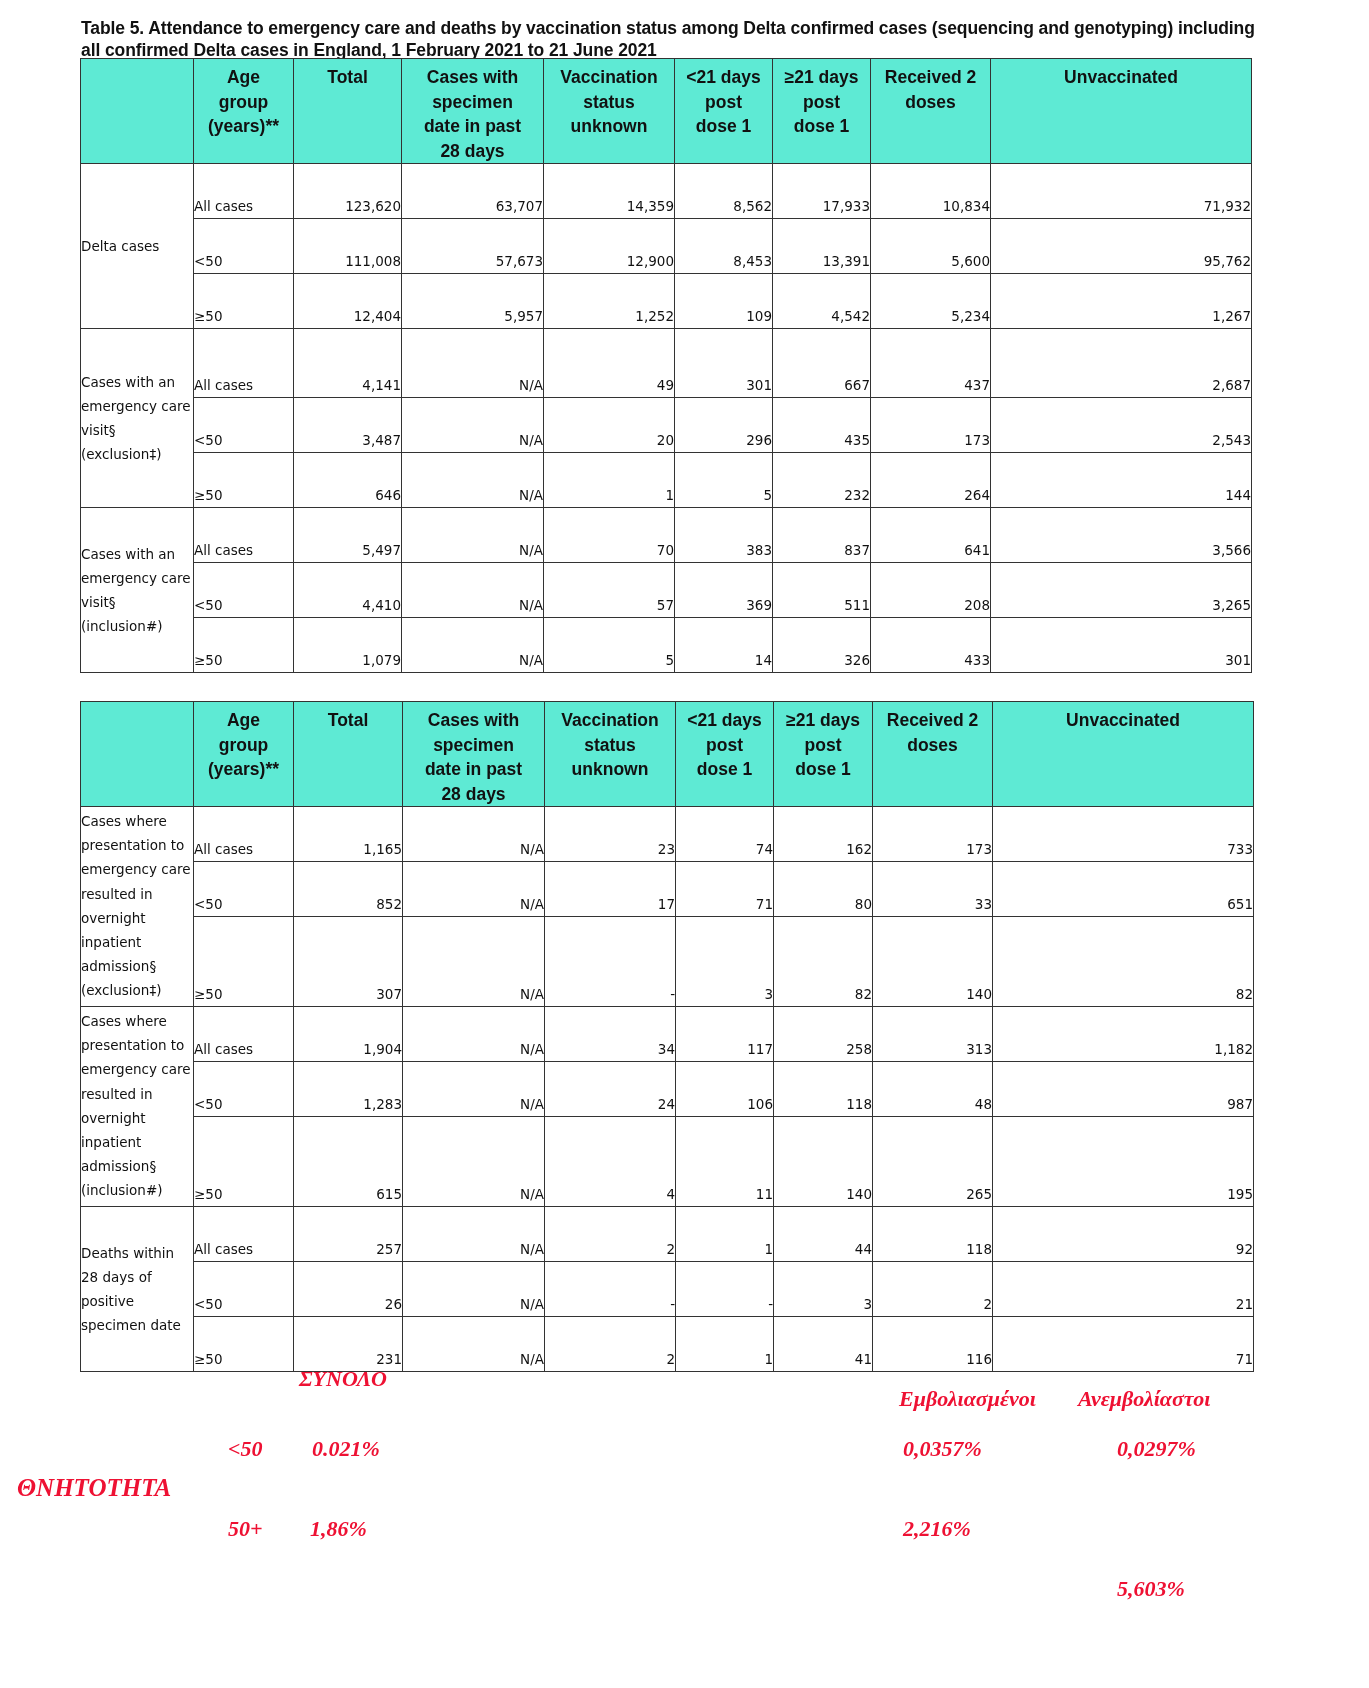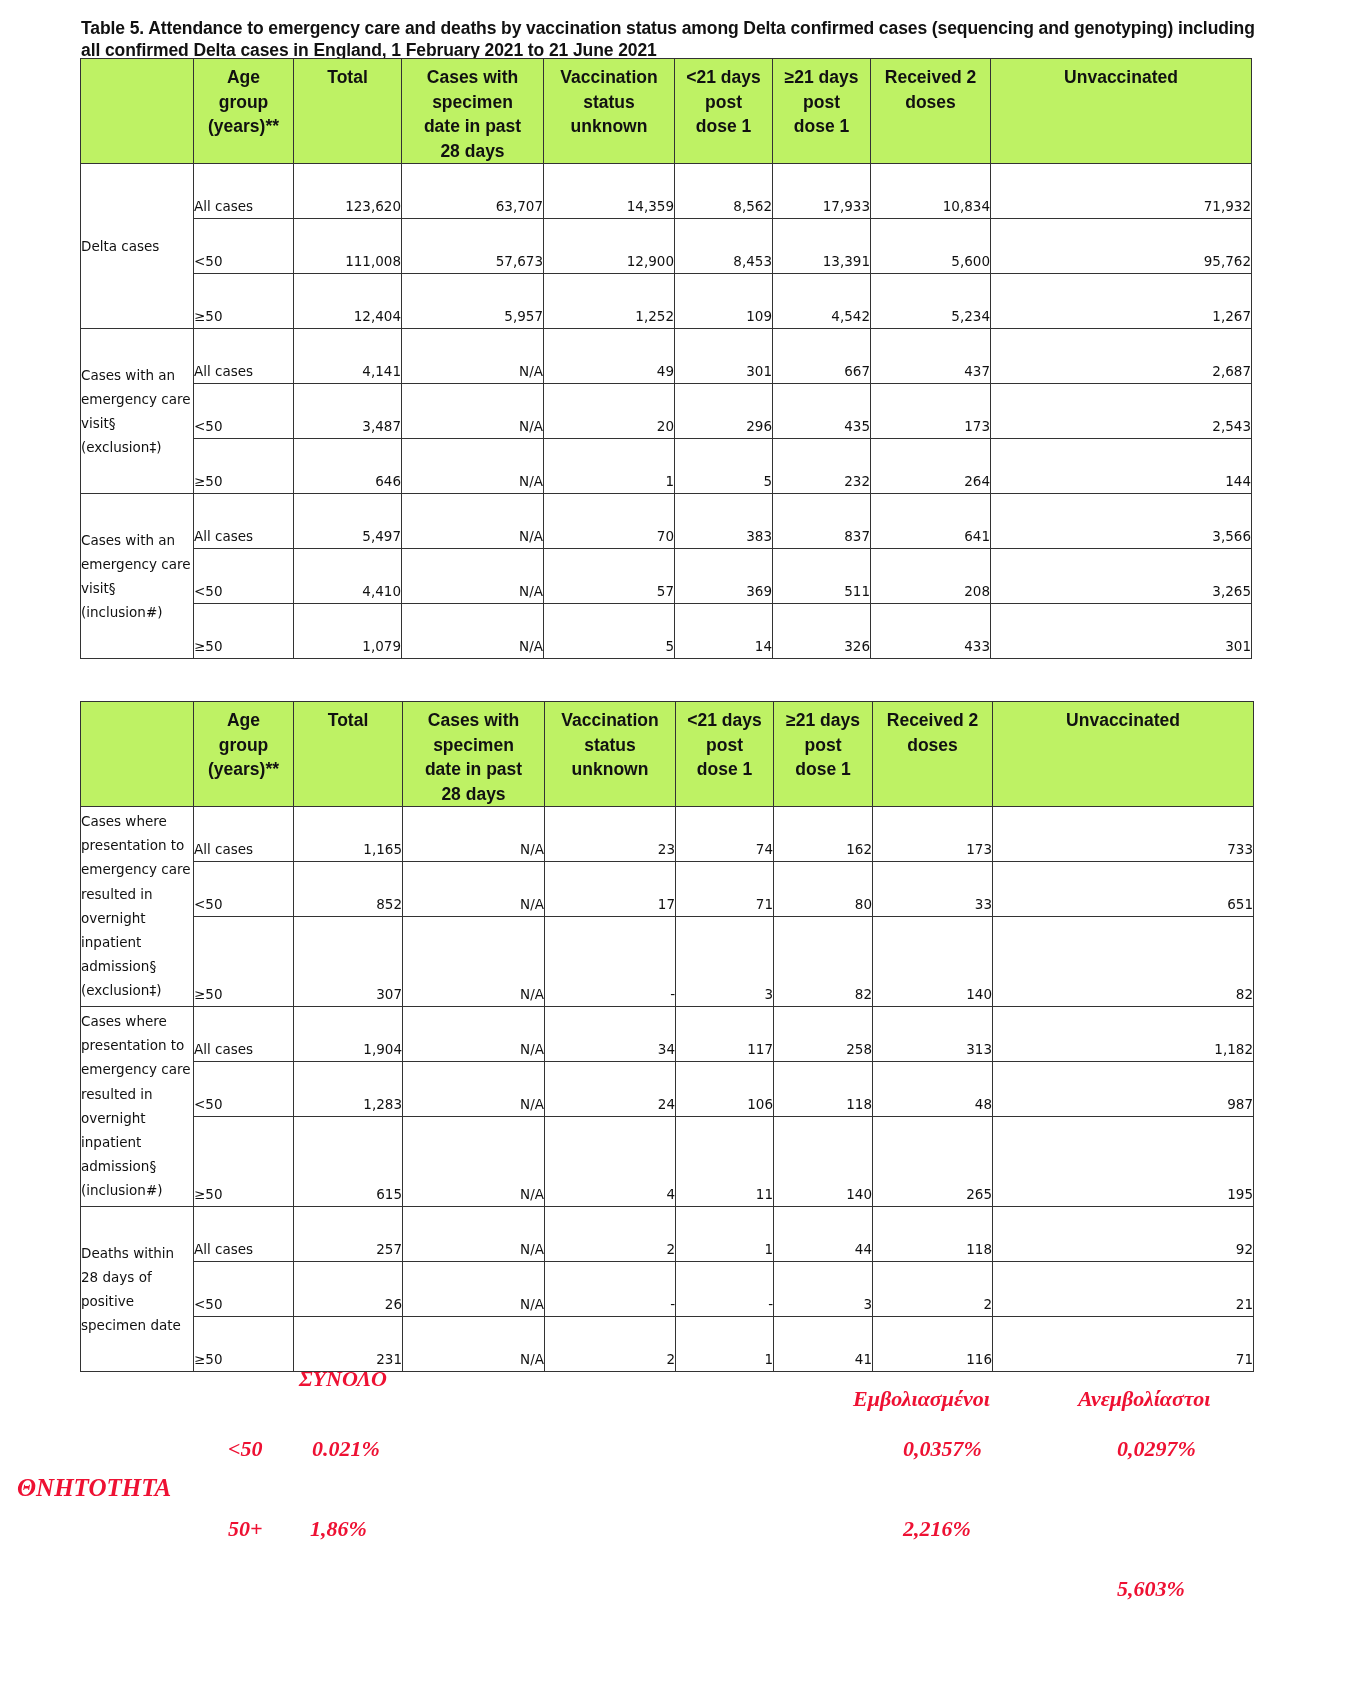--- a/index.html
+++ b/index.html
@@ -1,20 +1,20 @@
 <!DOCTYPE html>
 <html><head>
 <meta charset="utf-8">
 <style>
   html, body { margin:0; padding:0; background:#ffffff; }
   body { width:1369px; height:1688px; position:relative; overflow:hidden; font-family:"Liberation Sans", sans-serif; color:#000; }
   .caption { position:absolute; left:81px; top:17px; width:1180px; font-family:"Liberation Sans", sans-serif; font-weight:bold; font-size:17.5px; line-height:22px; color:#111; letter-spacing:-0.1px; }
   table.t { position:absolute; border-collapse:collapse; table-layout:fixed; }
   table.t td, table.t th { border:1.5px solid #333; padding:0; }
-  table.t th { background:#bef264; font-family:"Liberation Sans", sans-serif; font-weight:bold; font-size:17.5px; line-height:24.5px; color:#111; vertical-align:top; text-align:center; padding-top:6px; }
+  table.t th { background:#5eead4; font-family:"Liberation Sans", sans-serif; font-weight:bold; font-size:17.5px; line-height:24.5px; color:#111; vertical-align:top; text-align:center; padding-top:6px; }
   table.t td { font-family:"DejaVu Sans", sans-serif; font-size:13.5px; color:#111; vertical-align:bottom; padding-bottom:4px; }
   td.num { text-align:right; padding-right:7px; }
   td.age { text-align:left; padding-left:8px; }
   td.grp { text-align:left; vertical-align:middle !important; padding-left:8px; padding-right:4px; line-height:24.2px; padding-bottom:0 !important; }
   td.grp.top { vertical-align:top !important; padding-top:2px; }
   .red { position:absolute; color:#ee1133; font-family:"Liberation Serif", serif; font-style:italic; font-weight:bold; font-size:22px; white-space:nowrap; }
   .red.big { font-size:25px; }
 </style>
 </head>
 <body>
@@ -71,21 +71,21 @@
     <td class="age">≥50</td>
     <td class="num">12,404</td>
     <td class="num">5,957</td>
     <td class="num">1,252</td>
     <td class="num">109</td>
     <td class="num">4,542</td>
     <td class="num">5,234</td>
     <td class="num">1,267</td>
   </tr>
 
-  <tr style="height:55px">
+  <tr style="height:69px">
     <td class="grp" rowspan="3">Cases with an emergency care visit§ (exclusion‡)</td>
     <td class="age">All cases</td>
     <td class="num">4,141</td>
     <td class="num">N/A</td>
     <td class="num">49</td>
     <td class="num">301</td>
     <td class="num">667</td>
     <td class="num">437</td>
     <td class="num">2,687</td>
   </tr>
@@ -261,21 +261,21 @@
     <td class="num">2</td>
     <td class="num">1</td>
     <td class="num">41</td>
     <td class="num">116</td>
     <td class="num">71</td>
   </tr>
 </tbody>
   </table>
 
 <div class="red" style="left:299px; top:1366px;">ΣΥΝΟΛΟ</div>
-<div class="red" style="left:853px; top:1386px;">Εμβολιασμένοι</div>
+<div class="red" style="left:899px; top:1386px;">Εμβολιασμένοι</div>
 <div class="red" style="left:1078px; top:1386px;">Ανεμβολίαστοι</div>
 
 <div class="red" style="left:228px; top:1436px;">&lt;50</div>
 <div class="red" style="left:312px; top:1436px;">0.021%</div>
 <div class="red" style="left:903px; top:1436px;">0,0357%</div>
 <div class="red" style="left:1117px; top:1436px;">0,0297%</div>
 
 <div class="red big" style="left:17px; top:1474px;">ΘΝΗΤΟΤΗΤΑ</div>
 
 <div class="red" style="left:228px; top:1516px;">50+</div>

